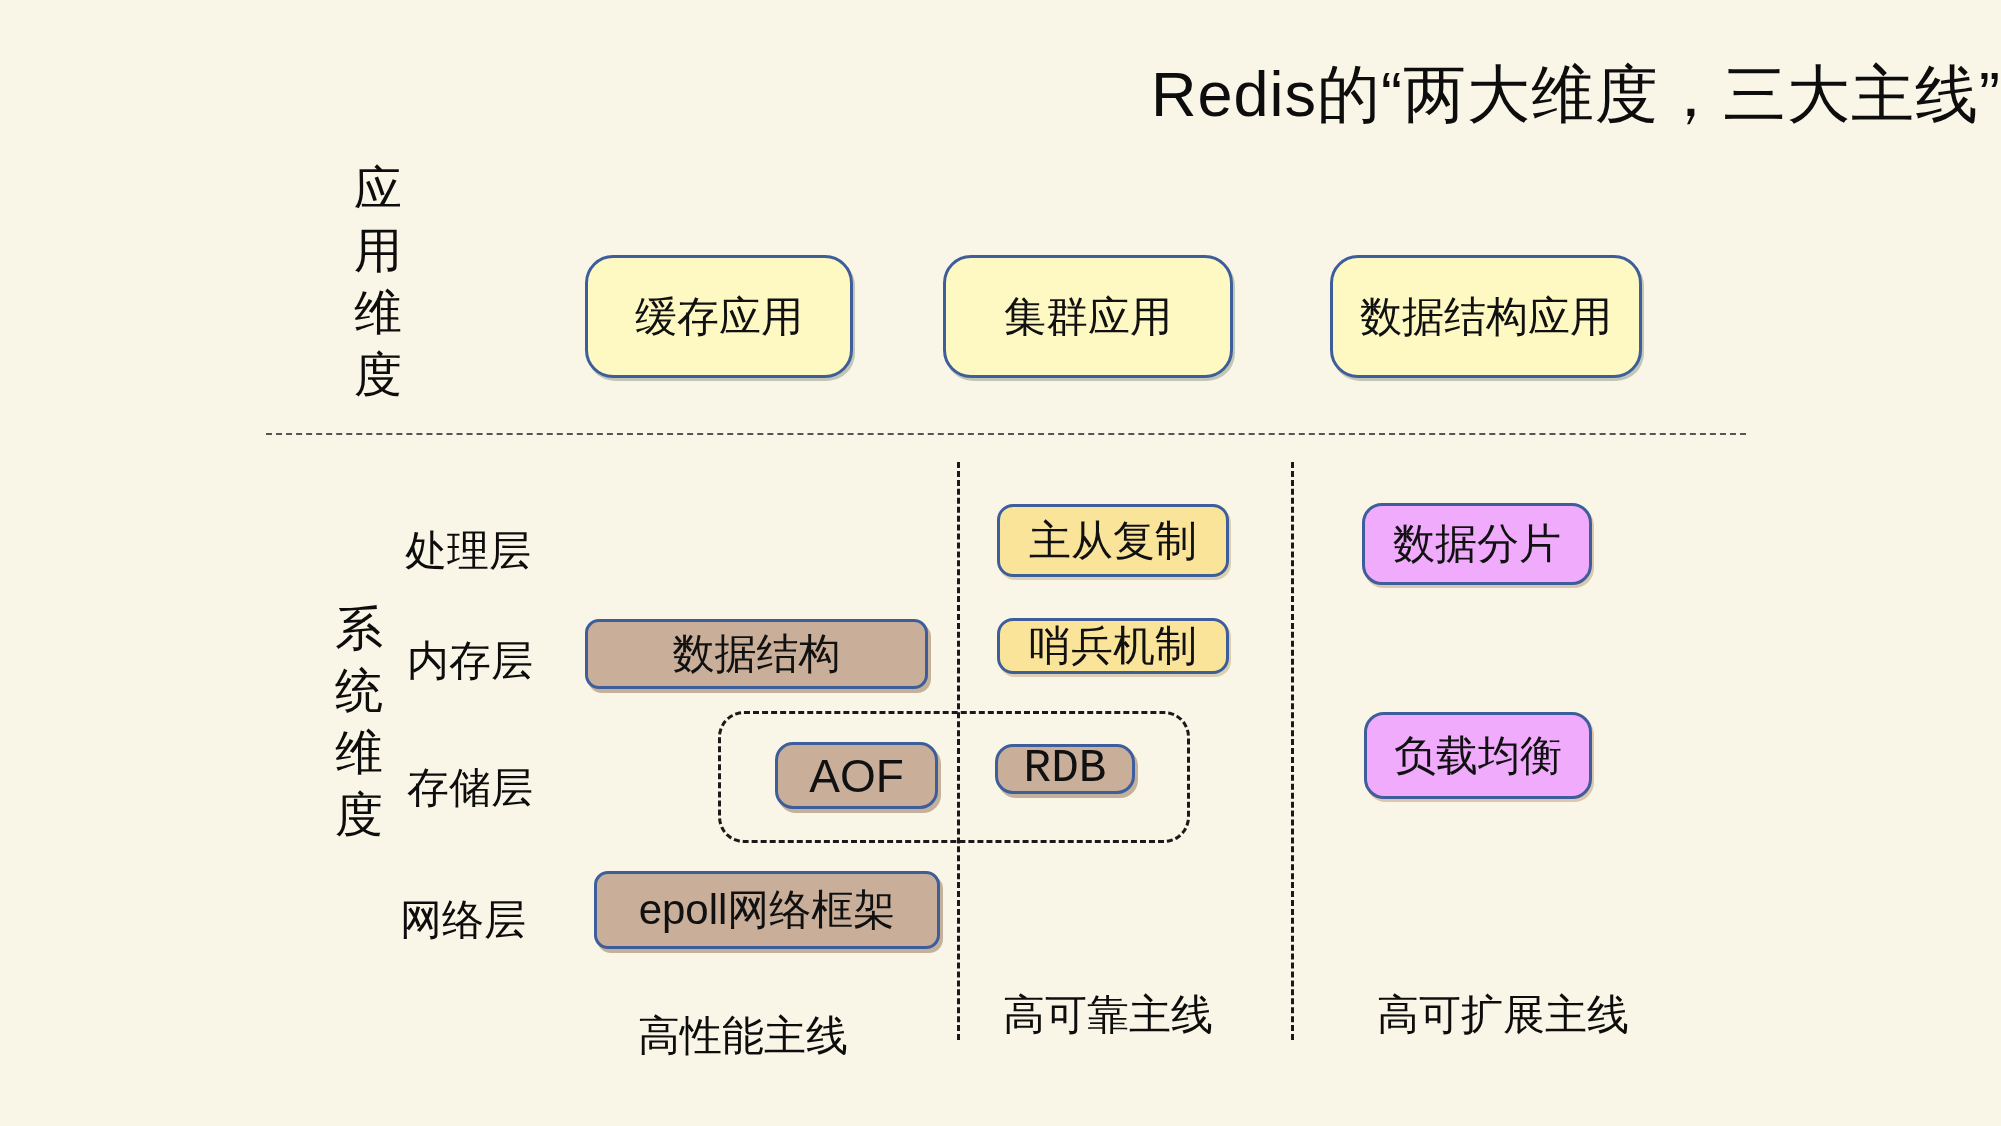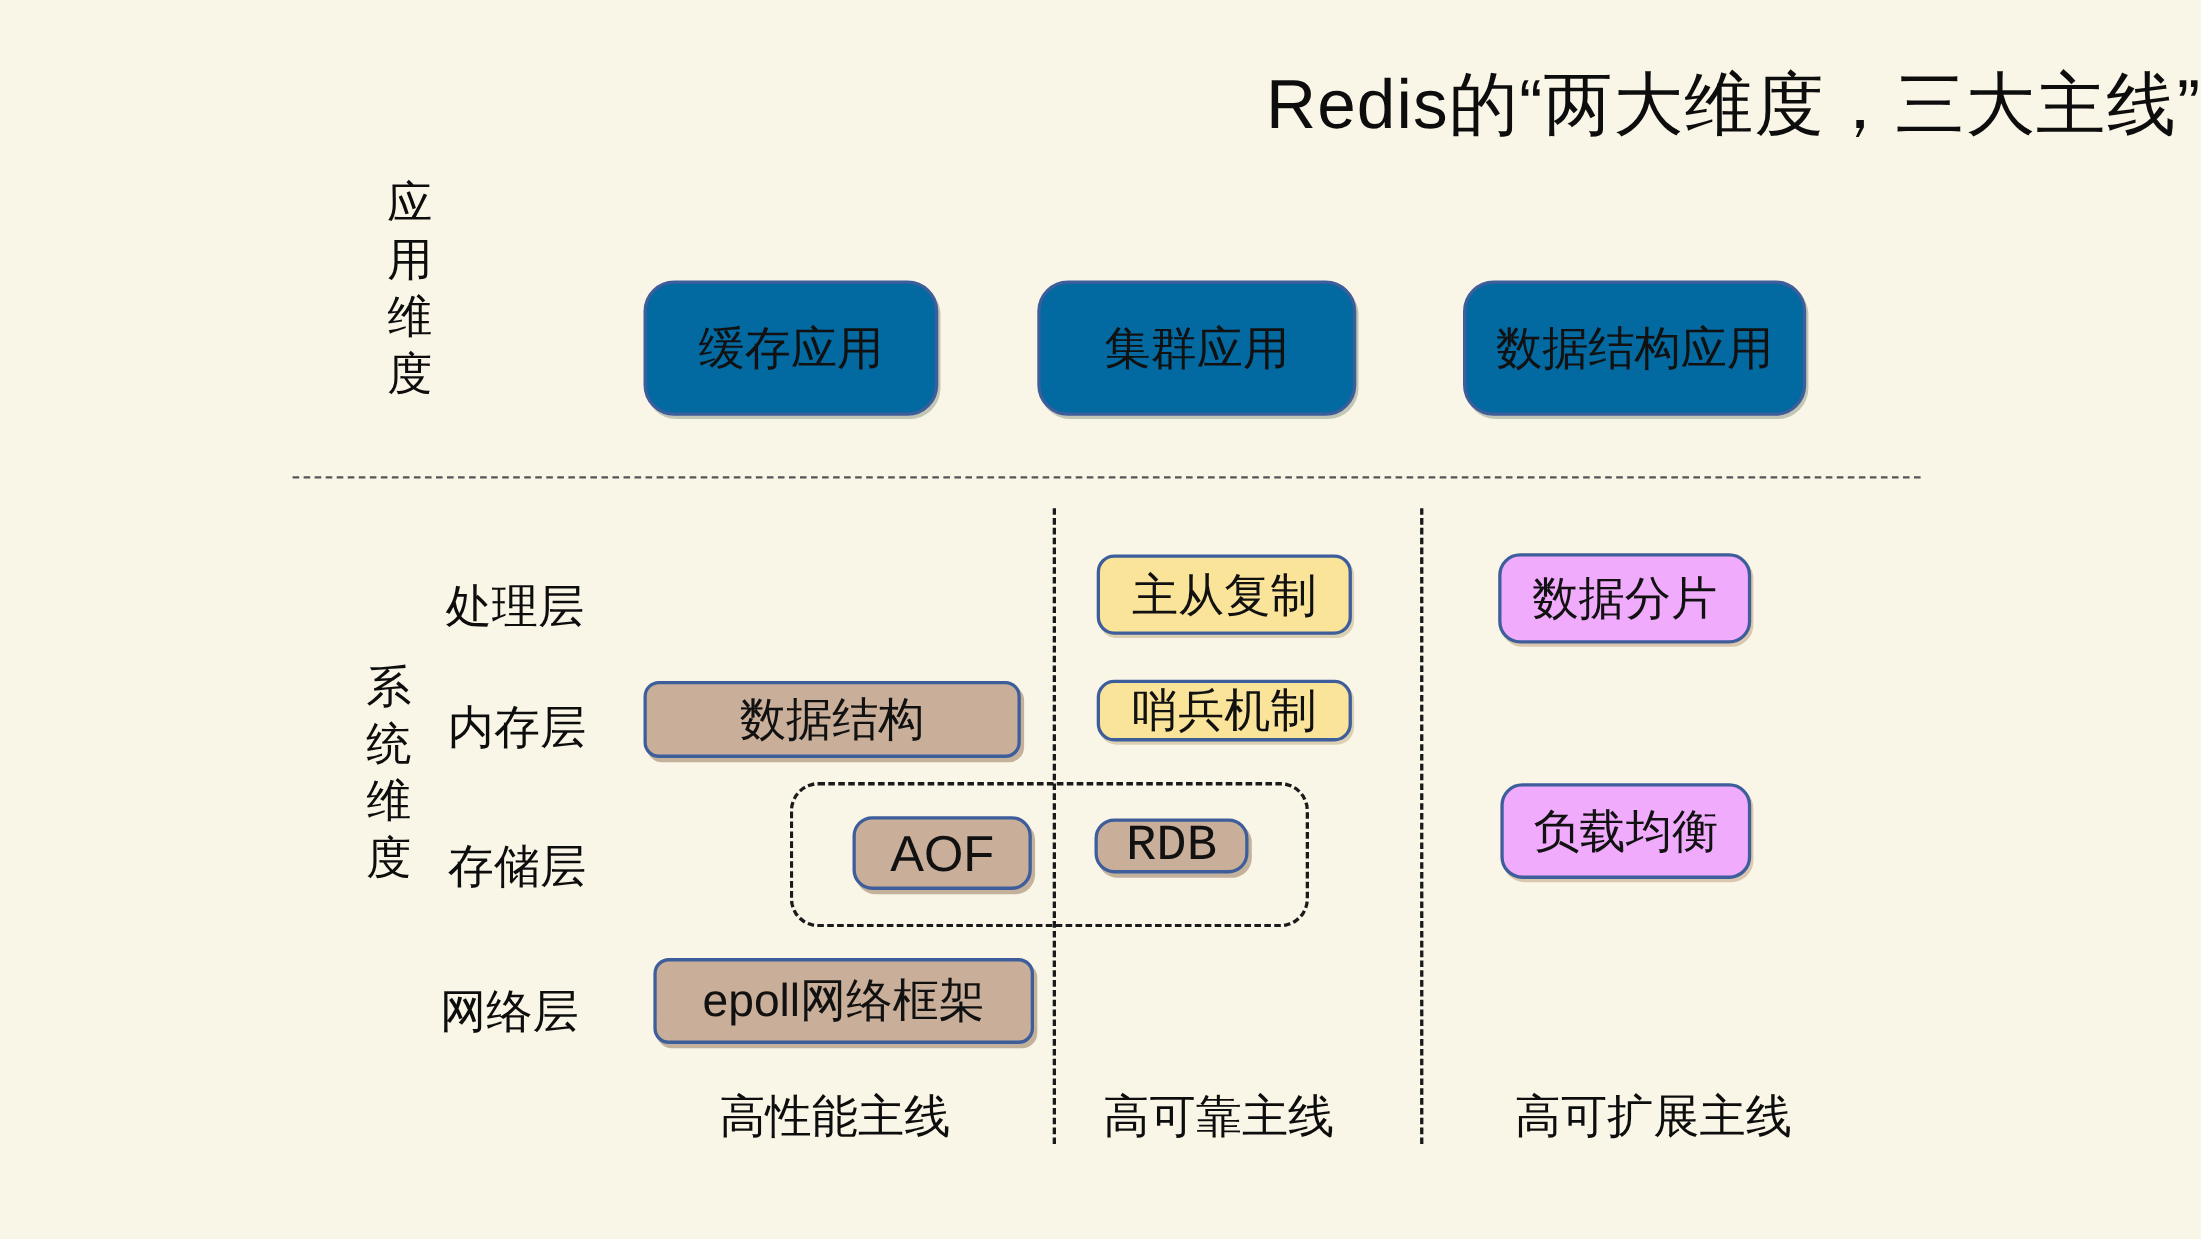--- a/index.html
+++ b/index.html
@@ -22,23 +22,23 @@
     font-size:63px;
     font-weight:500;
     letter-spacing:1px;
     color:#0d0d0d;
     margin-left:31px;
   }
   
   .vlabel{
     position:absolute;
     width:50px;
-    font-size:41px;
-    line-height:52px;
-    text-align:left;
+    font-size:48px;
+    line-height:62px;
+    text-align:right;
     word-break:break-all;
     color:#0d0d0d;
   }
   .row-label{
     position:absolute;
     font-size:42px;
     color:#0d0d0d;
     white-space:nowrap;
   }
   .box{
@@ -46,21 +46,21 @@
     display:flex;
     align-items:center;
     justify-content:center;
     font-size:42px;
     color:#111;
     border:3px solid #3D5E9B;
     box-sizing:border-box;
     white-space:nowrap;
   }
   .green{
-    background:#0369a1;
+    background:#fef9c3;
     border-radius:28px;
     box-shadow:2px 3px 0 rgba(90,110,90,0.35);
   }
   .tan{
     background:#C9AE99;
     border-radius:14px;
     box-shadow:3px 4px 0 rgba(150,120,95,0.55);
   }
   .yellow{
     background:#FAE49A;
@@ -139,17 +139,17 @@
   <div class="box tan" style="left:585px; top:619px; width:343px; height:70px;">数据结构</div>
   <div class="box yellow" style="left:997px; top:618px; width:232px; height:56px;">哨兵机制</div>
 
   <div class="dashed-group"></div>
   <div class="box tan small-tan" style="left:775px; top:742px; width:163px; height:67px;">AOF</div>
   <div class="box tan small-tan" style="left:995px; top:744px; width:140px; height:50px;font-family:Liberation Mono, monospace;">RDB</div>
   <div class="box orange" style="left:1364px; top:712px; width:228px; height:87px;">负载均衡</div>
 
   <div class="box tan" style="left:594px; top:871px; width:346px; height:78px;">epoll网络框架</div>
 
-  <div class="mainline-label" style="left:654px;">高性能主线</div>
+  <div class="mainline-label" style="left:638px;margin-top:21px;">高性能主线</div>
   <div class="mainline-label" style="left:1003px;">高可靠主线</div>
   <div class="mainline-label" style="left:1377px;">高可扩展主线</div>
 
 </div>
 
 </body></html>

